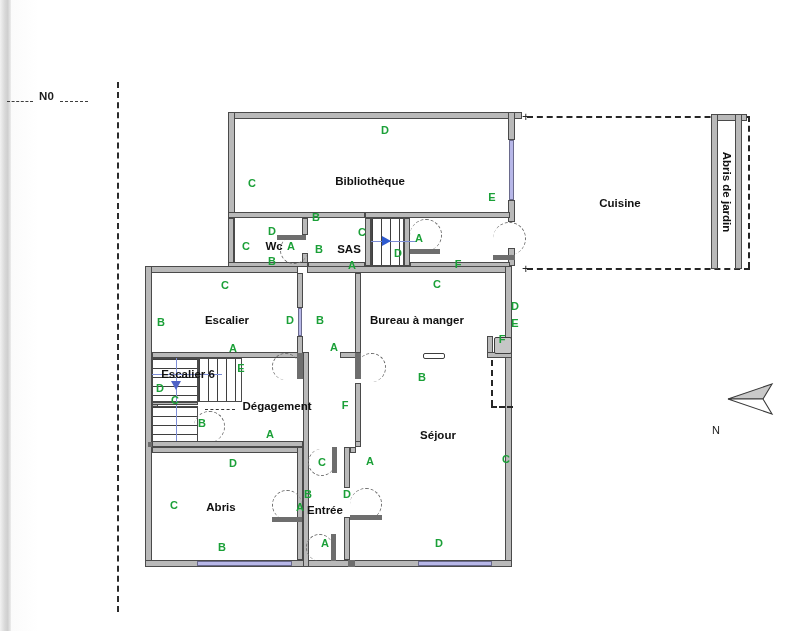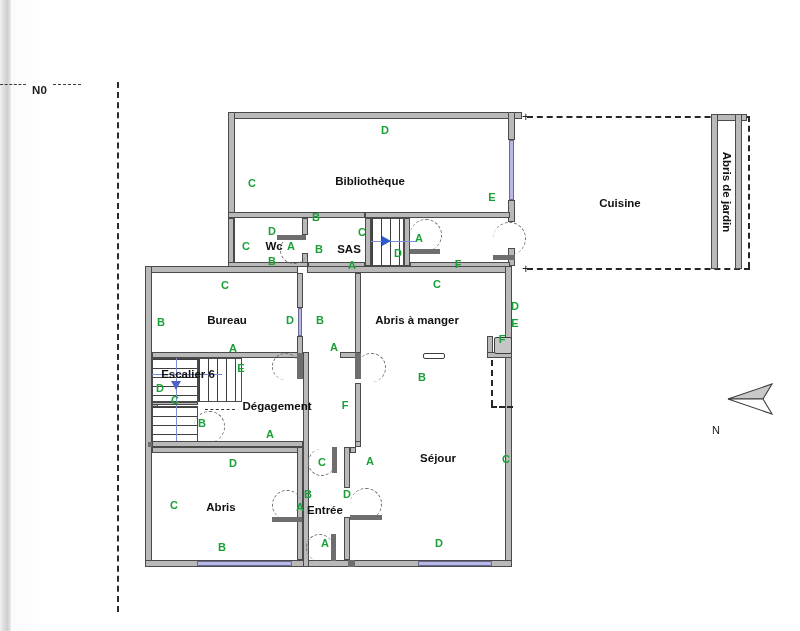--- a/index.html
+++ b/index.html
@@ -26,23 +26,23 @@
   #left-page-edge {
     position: absolute;
     left: 11px; top: 0;
     width: 28px; height: 631px;
     background: linear-gradient(to right,#fbfbfb,#ffffff);
   }
 
   
   #n0-marker {
     position: absolute;
-    left: 0; top: 84px;
+    left: 7px; top: 84px;
     width: 96px; height: 18px;
-    display: flex; align-items: flex-start;
+    display: flex; align-items: flex-end;
   }
   #n0-marker .dash-left,
   #n0-marker .dash-right {
     flex: 0 0 auto;
     height: 0;
     border-top: 1.6px dashed #3d3d3d;
   }
   #n0-marker .dash-left { width: 26px; }
   #n0-marker .dash-right { width: 28px; }
   #n0-marker .n0-label {
@@ -273,29 +273,29 @@
   <div class="wall" style="left:145px; top:560px; width:367px; height:7px;"></div>
 
   <div class="window" style="left:197px; top:561px; width:95px; height:5px;"></div>
   <div class="window" style="left:418px; top:561px; width:74px; height:5px;"></div>
   <div class="door-leaf" style="left:348px; top:560px; width:7px; height:7px;"></div>
 
   <div class="wall" style="left:152px; top:352px; width:147px; height:6px;"></div>
   <div class="wall" style="left:297px; top:273px; width:6px;  height:35px;"></div>
   <div class="wall" style="left:297px; top:336px; width:6px;  height:22px;"></div>
   <div class="window" style="left:298px; top:308px; width:4px; height:28px;"></div>
-  <div class="room-name" style="left:227px; top:320px;">Bureau</div>
+  <div class="room-name" style="left:227px; top:320px;">Escalier</div>
 
   <div class="door-leaf" style="left:297px; top:353px; width:6px; height:26px;"></div>
   <div class="arc tl" style="left:272px; top:353px; width:27px; height:27px;"></div>
 
   <div class="wall" style="left:303px; top:352px; width:6px; height:215px;"></div>
   <div class="wall" style="left:355px; top:273px; width:6px; height:85px;"></div>
   <div class="wall" style="left:340px; top:352px; width:21px; height:6px;"></div>
-  <div class="room-name" style="left:417px; top:320px;">Abris à manger</div>
+  <div class="room-name" style="left:417px; top:320px;">Bureau à manger</div>
   <div class="fixture" style="left:423px; top:353px; width:22px; height:6px;"></div>
 
   <div class="door-leaf" style="left:355px; top:353px; width:6px; height:26px;"></div>
   <div class="arc tr" style="left:357px; top:353px; width:29px; height:29px;"></div>
 
   <div class="wall" style="left:487px; top:336px; width:6px; height:22px;"></div>
   <div class="wall" style="left:487px; top:352px; width:25px; height:6px;"></div>
   <div class="fixture filled" style="left:494px; top:337px; width:18px; height:17px;"></div>
   <div class="dash-v" style="left:491px; top:360px; height:46px;"></div>
   <div class="dash-h" style="left:491px; top:406px; width:22px;"></div>
@@ -334,21 +334,21 @@
   <div class="door-leaf" style="left:350px; top:515px; width:32px; height:5px;"></div>
   <div class="arc tr" style="left:350px; top:488px; width:32px; height:32px;"></div>
 
   <div class="door-leaf" style="left:332px; top:447px; width:5px; height:26px;"></div>
   <div class="arc bl" style="left:308px; top:449px; width:27px; height:27px;"></div>
 
   <div class="door-leaf" style="left:331px; top:534px; width:5px; height:27px;"></div>
   <div class="arc tl" style="left:306px; top:534px; width:27px; height:27px;"></div>
 
   <div class="wall" style="left:350px; top:447px; width:6px; height:6px;"></div>
-  <div class="room-name" style="left:438px; top:458px;text-align:right;">Séjour</div>
+  <div class="room-name" style="left:438px; top:435px;text-align:right;">Séjour</div>
 
   <svg id="compass" viewBox="0 0 48 34">
     <polygon points="2,17 46,2 37,17" fill="#c9c9c9" stroke="#3a3a3a" stroke-width="1.1"></polygon>
     <polygon points="2,17 46,32 37,17" fill="#ffffff" stroke="#3a3a3a" stroke-width="1.1"></polygon>
   </svg>
   <div id="compass-label">N</div>
 
   <div id="tag-layer">
       <div class="tag" style="left: 385px; top: 130px; color: rgb(27, 160, 56);">D</div>
       <div class="tag" style="left: 252px; top: 183px; color: rgb(27, 160, 56);">C</div>

